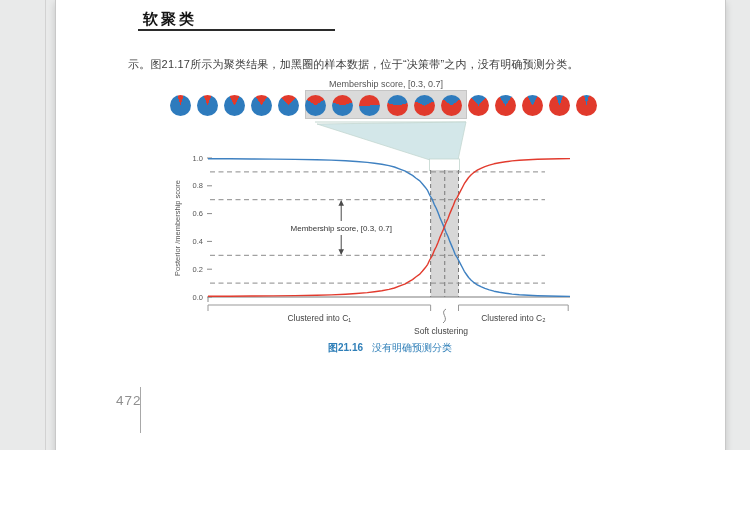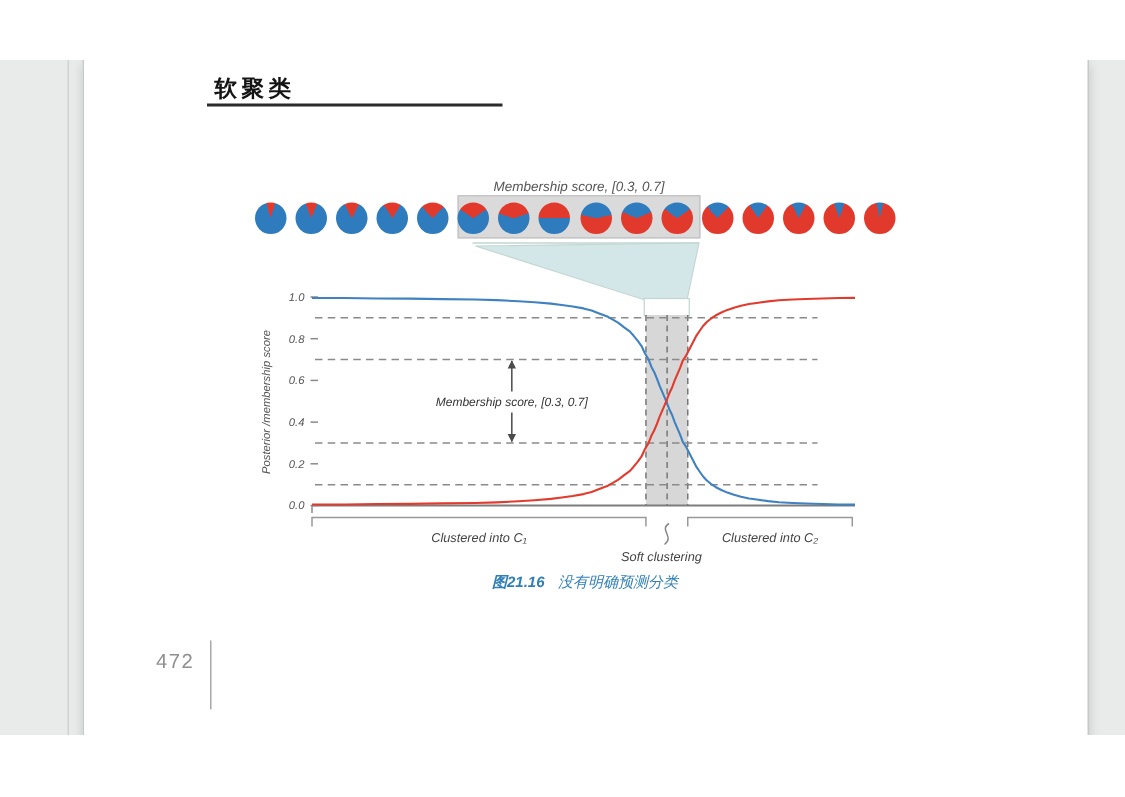--- a/index.html
+++ b/index.html
@@ -1,48 +1,49 @@
 <!DOCTYPE html>
 <html><head>
 <meta charset="utf-8">
 <style>
   html,body{margin:0;padding:0;}
   body{font-family:"Liberation Sans","DejaVu Sans",sans-serif;}
-  #stage{position:relative;width:750px;height:450px;background:#e9eaea;overflow:hidden;margin-top:40px;}
+  #stage{position:relative;width:750px;height:450px;background:#e9eaea;overflow:hidden;}
   .behind-edge{position:absolute;left:45px;top:0;width:1px;height:486px;background:#d2d2d2;}
   .book-page{position:absolute;left:55px;top:0;width:669px;height:486px;background:#ffffff;
              border:1px solid #c8c8c8;border-top:none;box-shadow:0 3px 7px rgba(0,0,0,0.16);}
   .next-page{position:absolute;left:33px;top:527px;width:717px;height:4px;background:#fdfdfd;
              border-top:1px solid #c9c9c9;border-left:1px solid #c9c9c9;}
   .section-title{position:absolute;left:143px;top:10px;font-size:15px;font-weight:bold;color:#141414;letter-spacing:3px;}
   .title-underline{position:absolute;left:138px;top:29px;width:197px;height:2px;background:#2b2b2b;}
   .para{position:absolute;left:128px;width:462px;font-size:11px;color:#3d3d3d;line-height:15.5px;letter-spacing:0.2px;}
   .para.l1{top:41px;text-indent:30px;}
   .para.l2{top:56.5px;}
-  .figure{position:absolute;left:100px;top:78px;width:580px;height:282px;font-style:italic;}
+  .figure{position:absolute;left:100px;top:78px;width:580px;height:282px;}
   .fig-top-label{position:absolute;left:106px;top:1px;width:360px;text-align:center;font-size:9px;color:#555;}
   .pie-box{position:absolute;left:205px;top:12px;width:162px;height:29px;background:#dadada;border:1px solid #c5c5c5;box-sizing:border-box;}
   .pie{position:absolute;top:16.5px;width:21px;height:21px;border-radius:50%;z-index:2;}
   .fig-svg{position:absolute;left:0;top:0;width:580px;height:282px;z-index:1;}
   .caption{position:absolute;left:0;top:263px;width:580px;text-align:center;font-size:10px;color:#2f7fb8;}
   .caption .num{font-weight:bold;margin-right:9px;}
-  .page-number{position:absolute;left:104px;top:393px;font-size:13.5px;color:#8f8f8f;letter-spacing:1px;}
+  .page-number{position:absolute;left:116px;top:393px;font-size:13.5px;color:#8f8f8f;letter-spacing:1px;}
   .margin-rule{position:absolute;left:140px;top:387px;width:1px;height:46px;background:#a8a8a8;}
 </style>
 </head>
 <body>
 
 <div id="stage">
   <div class="behind-edge"></div>
   <div class="book-page"></div>
   <div class="next-page"></div>
 
   <div class="section-title">软聚类</div>
   <div class="title-underline"></div>
 
+  <div class="para l2">示。图21.17所示为聚类结果，加黑圈的样本数据，位于“决策带”之内，没有明确预测分类。</div>
 
   <div class="figure">
     <div class="fig-top-label">Membership score, [0.3, 0.7]</div>
     <div class="pie-box"></div>
     <div id="pie-row">
         <div class="pie" style="left: 69.5px; background: conic-gradient(from -0.045turn, rgb(225, 58, 44) 0deg, rgb(225, 58, 44) 0.09turn, rgb(46, 123, 189) 0.09turn, rgb(46, 123, 189) 1turn);"></div>
         <div class="pie" style="left: 96.63px; background: conic-gradient(from -0.06turn, rgb(225, 58, 44) 0deg, rgb(225, 58, 44) 0.12turn, rgb(46, 123, 189) 0.12turn, rgb(46, 123, 189) 1turn);"></div>
         <div class="pie" style="left: 123.76px; background: conic-gradient(from -0.075turn, rgb(225, 58, 44) 0deg, rgb(225, 58, 44) 0.15turn, rgb(46, 123, 189) 0.15turn, rgb(46, 123, 189) 1turn);"></div>
         <div class="pie" style="left: 150.89px; background: conic-gradient(from -0.09turn, rgb(225, 58, 44) 0deg, rgb(225, 58, 44) 0.18turn, rgb(46, 123, 189) 0.18turn, rgb(46, 123, 189) 1turn);"></div>
         <div class="pie" style="left: 178.02px; background: conic-gradient(from -0.12turn, rgb(225, 58, 44) 0deg, rgb(225, 58, 44) 0.24turn, rgb(46, 123, 189) 0.24turn, rgb(46, 123, 189) 1turn);"></div>

